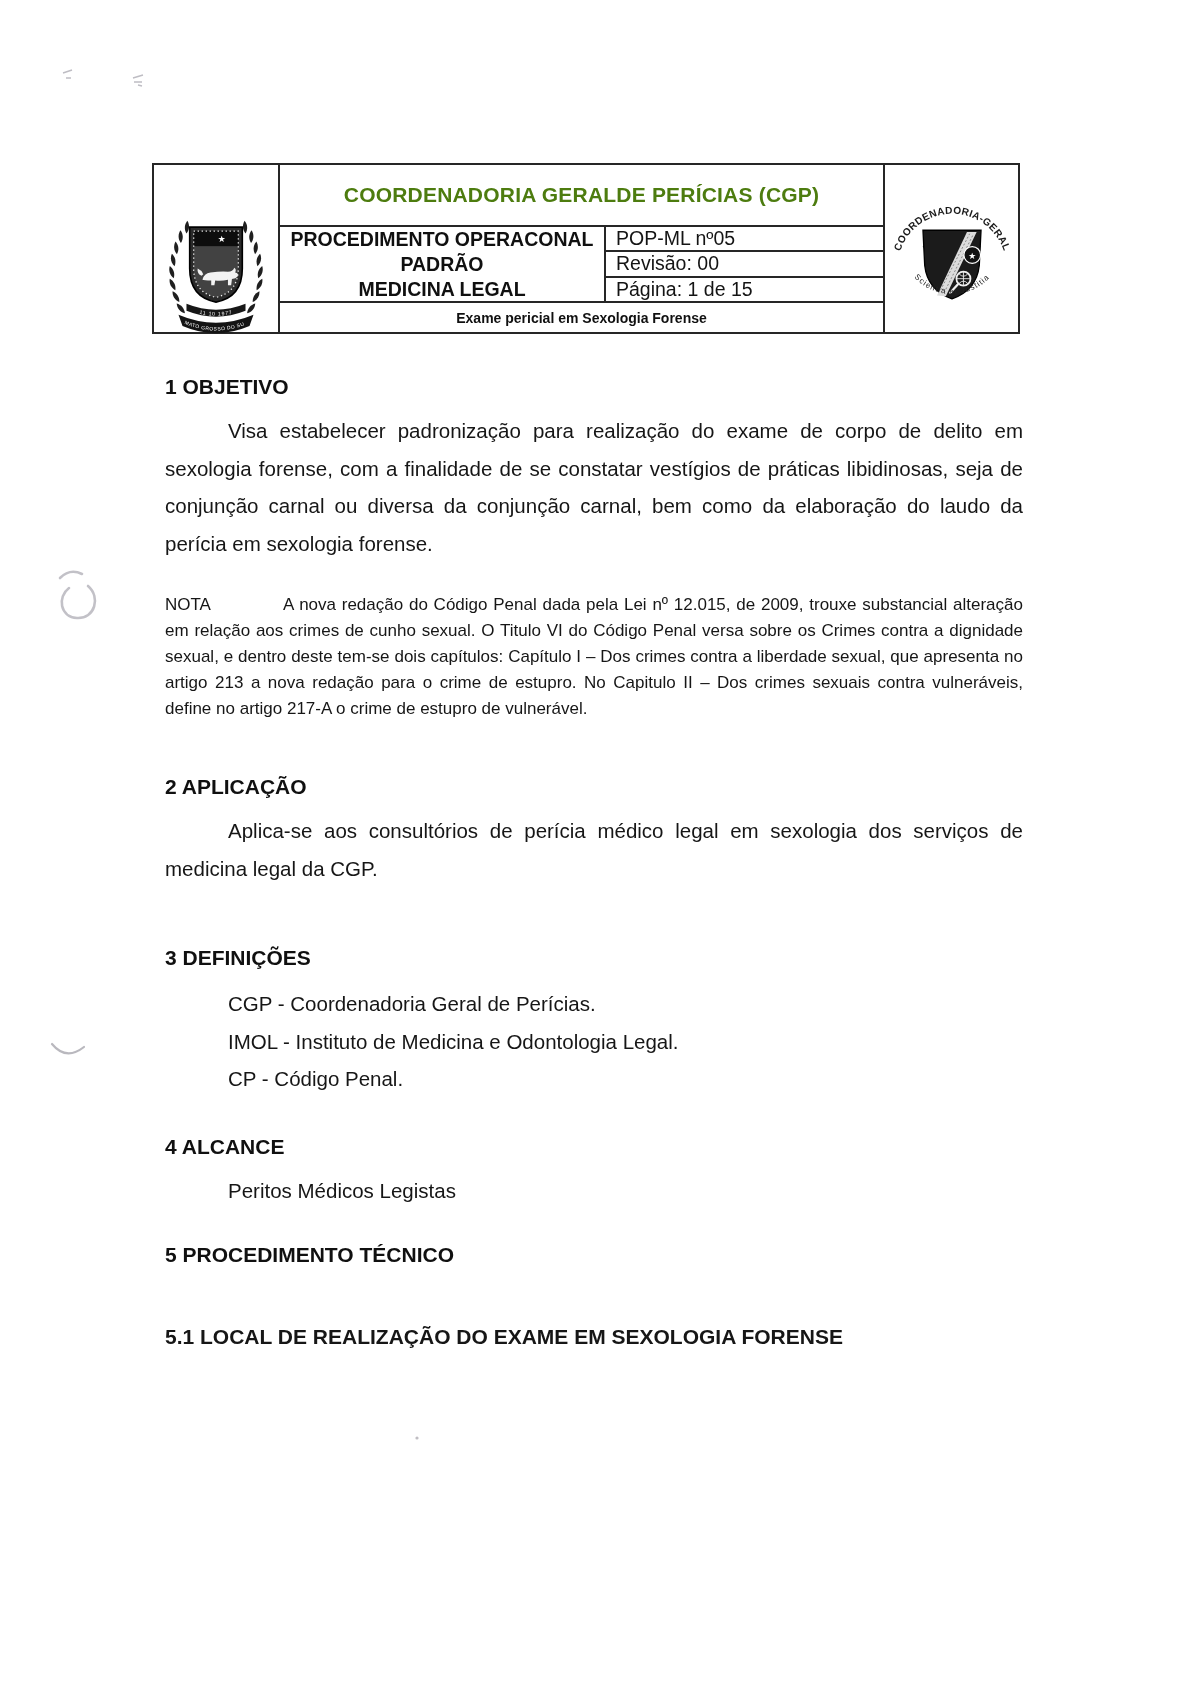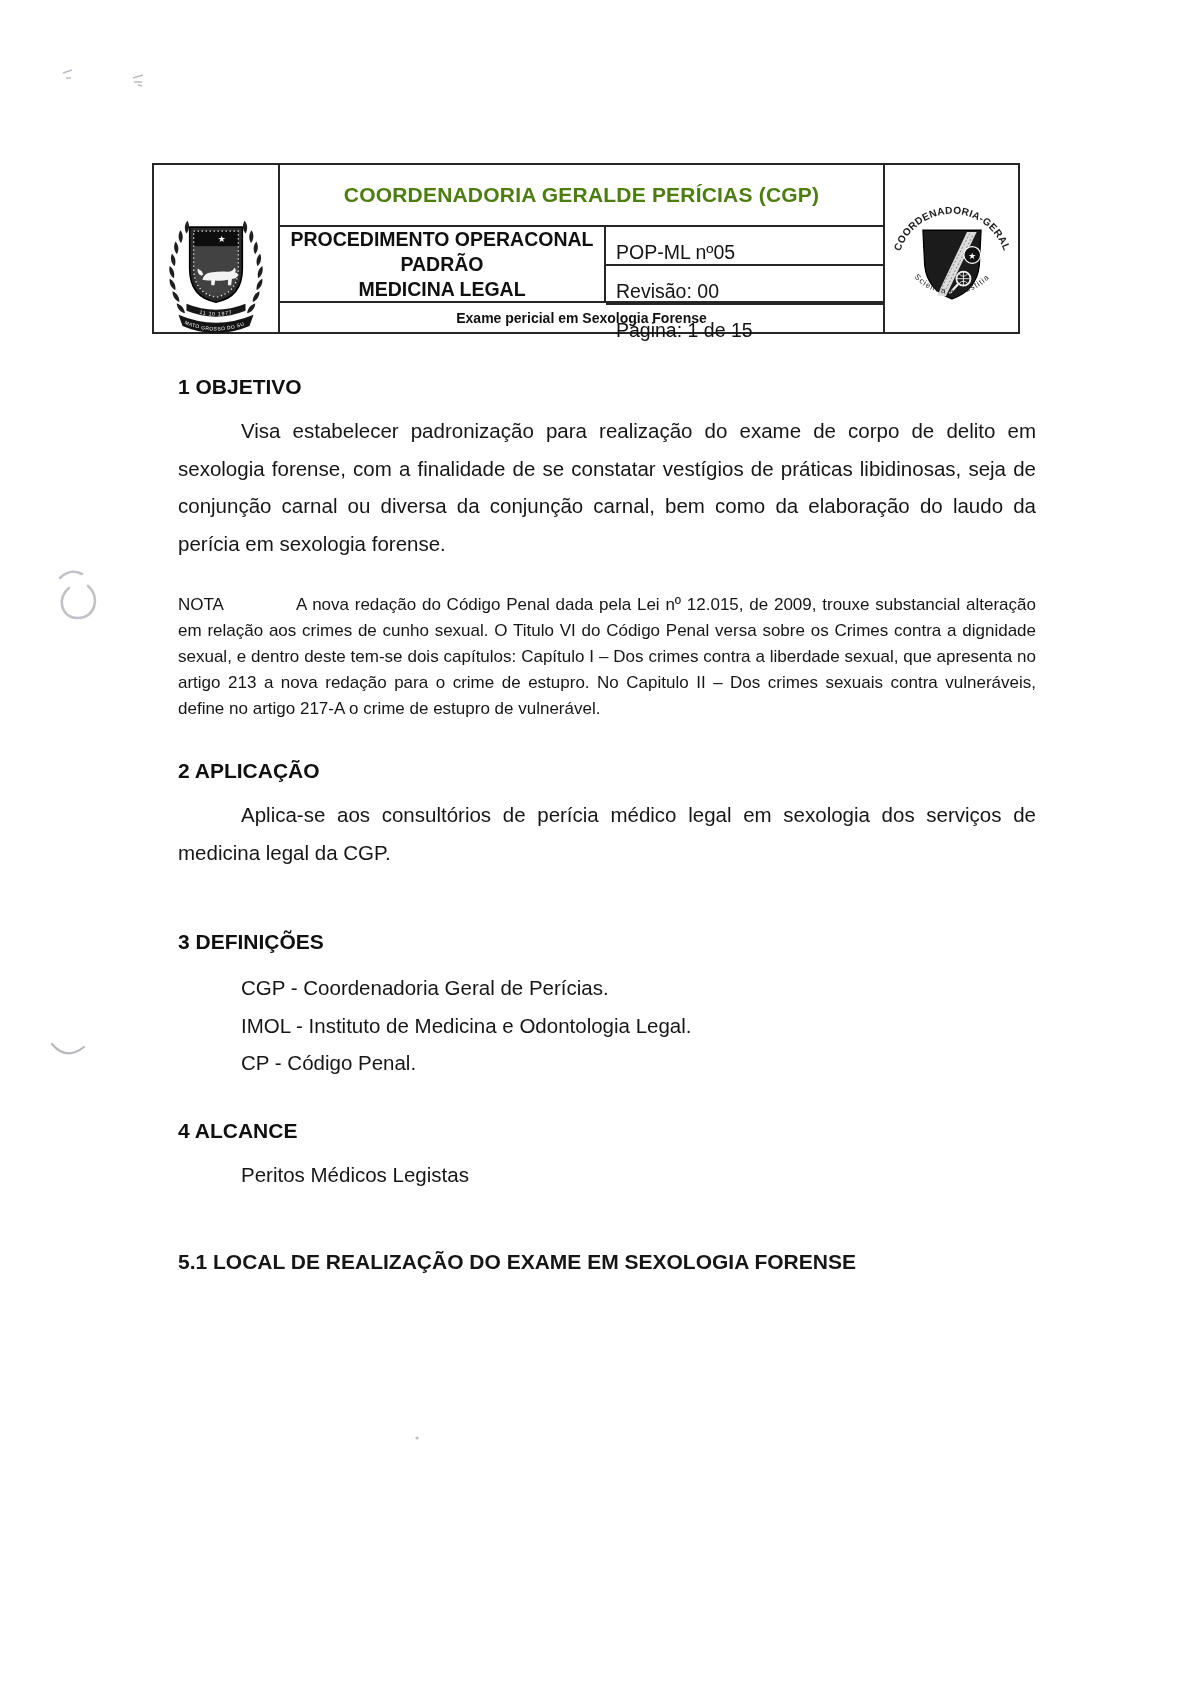--- a/index.html
+++ b/index.html
@@ -37,52 +37,52 @@
     font-weight: 700; font-size: 21px; color: #4d7c0f;
     letter-spacing: 0.2px;
   }
   .row-mid { height: 76px; border-bottom: 2.5px solid #262626; display: flex; }
   .mid-left {
     flex: 1; border-right: 2.5px solid #262626;
     display: flex; flex-direction: column; align-items: center; justify-content: center;
     font-weight: 700; font-size: 19.5px; line-height: 25px; color: #101010; 
   }
   .mid-right { width: 277px; display: flex; flex-direction: column; font-size: 19.5px; color: #141414; }
-  .mr-row { flex: 1; display: flex; align-items: center; padding-left: 10px; border-bottom: 2px solid #262626; margin-top: 14px; }
+  .mr-row { flex: 1; display: flex; align-items: center; padding-left: 10px; border-bottom: 2px solid #262626; }
   .mr-row:last-child { border-bottom: none; }
   .row-doc {
     flex: 1; display: flex; align-items: center; justify-content: center;
     font-weight: 700; font-size: 14px; color: #101010;
   }
 
   .crest { position: absolute; left: 50%; bottom: -2px; transform: translateX(-50%); }
   .seal  { position: absolute; left: 50%; top: 16px;  transform: translateX(-50%); }
 
   
-  .content { position: absolute; left: 178px; top: 0; width: 858px; font-size: 20.5px; }
+  .content { position: absolute; left: 165px; top: 0; width: 858px; font-size: 20.5px; }
   .heading { font-weight: 700; font-size: 21px; line-height: 26px; margin: 0; color: #101010; }
   .heading.plain { font-weight: 700; color: #161616; }
   .para {
     margin: 12px 0 0 0;
     line-height: 37.5px;
     text-align: justify;
     text-indent: 63px;
   }
   .nota {
     margin: 30px 0 0 0;
     line-height: 26px;
     text-align: justify;
     font-size: 17px;
   }
   .nota-label { margin-right: 72px; }
   .def-list { margin: 14px 0 0 0; padding: 0; list-style: none; }
   .def-list li { line-height: 37.5px; padding-left: 63px; }
 
   .mt-s1  { margin-top: 374px; }
-  .mt-s2  { margin-top: 36px; }
+  .mt-s2  { margin-top: 52px; }
   .mt-s3  { margin-top: 58px; }
   .mt-s4  { margin-top: 36px; }
   .mt-s5  { margin-top: 33px; }
   .mt-s51 { margin-top: 56px; }
 
   
   .scan-overlay { position: absolute; left: 0; top: 0; pointer-events: none; }
 </style>
 </head>
 <body>
@@ -215,17 +215,18 @@
     <p class="heading mt-s3">3 DEFINIÇÕES</p>
     <ul class="def-list">
       <li>CGP - Coordenadoria Geral de Perícias.</li>
       <li>IMOL - Instituto de Medicina e Odontologia Legal.</li>
       <li>CP - Código Penal.</li>
     </ul>
 
     <p class="heading mt-s4">4 ALCANCE</p>
     <p class="para">Peritos Médicos Legistas</p>
 
+    <p class="heading mt-s5">5 PROCEDIMENTO TÉCNICO</p>
 
     <p class="heading plain mt-s51">5.1 LOCAL DE REALIZAÇÃO DO EXAME EM SEXOLOGIA FORENSE</p>
 
   </div>
 </div>
 
 </body></html>

